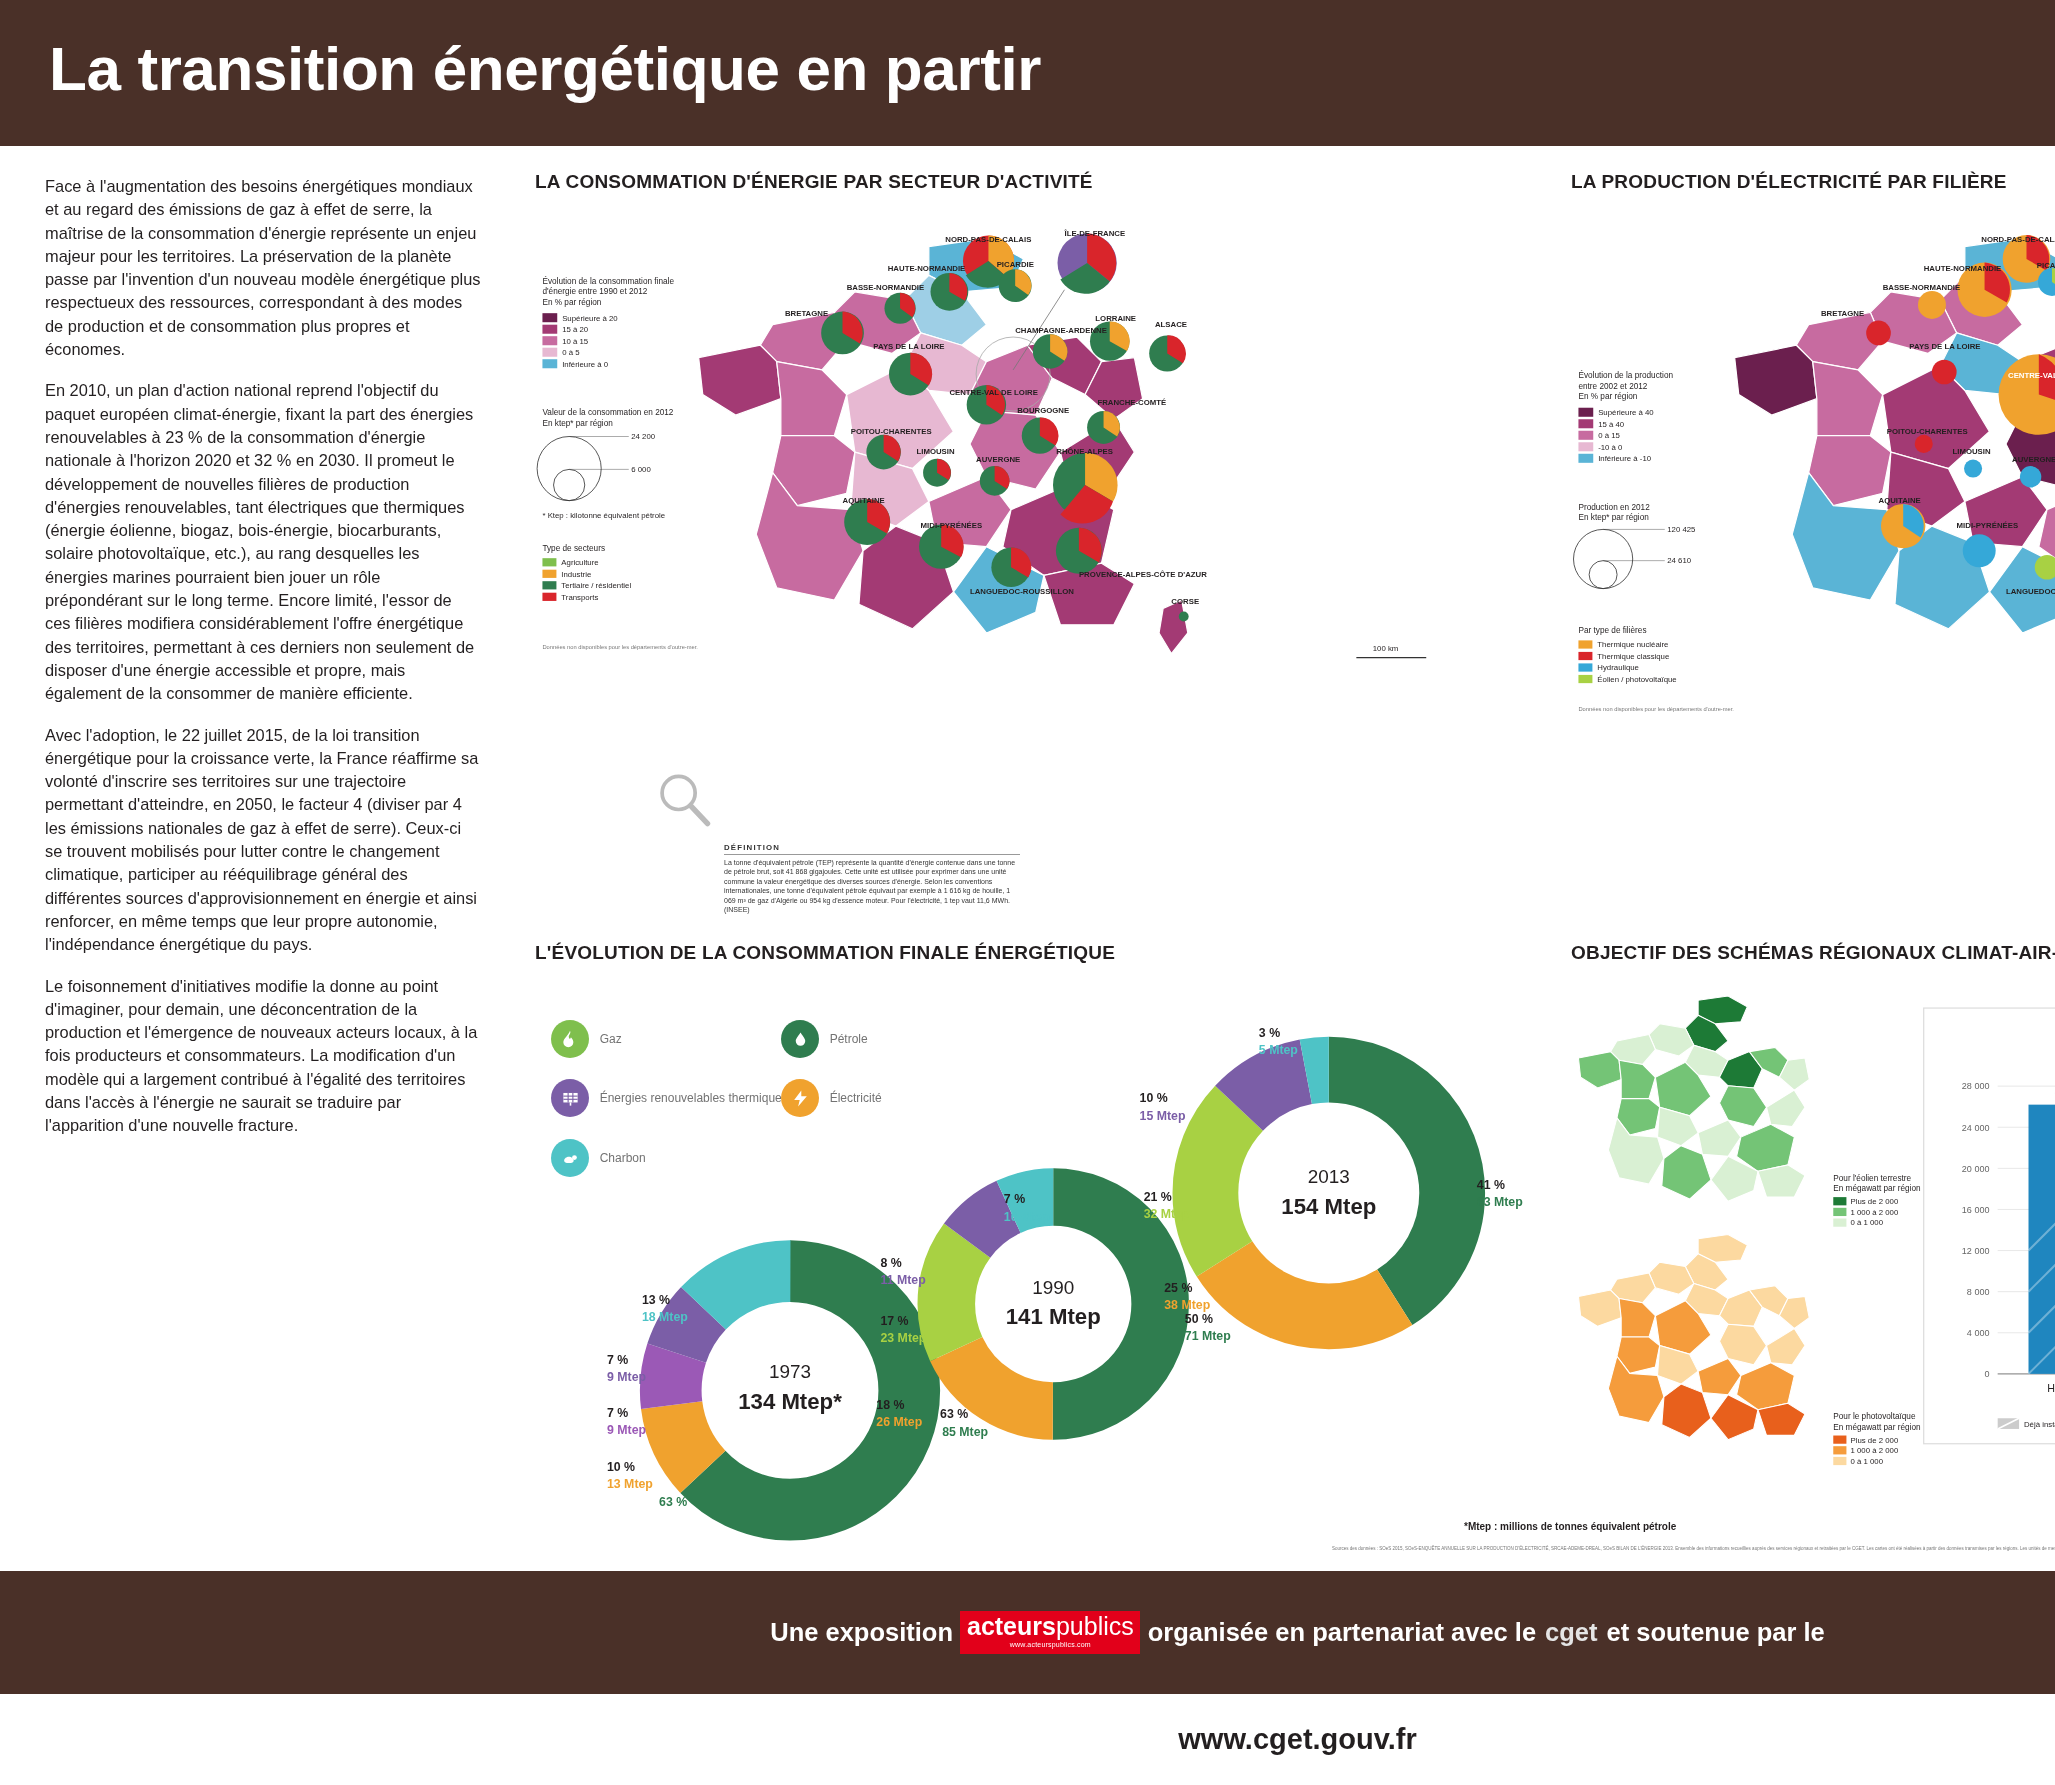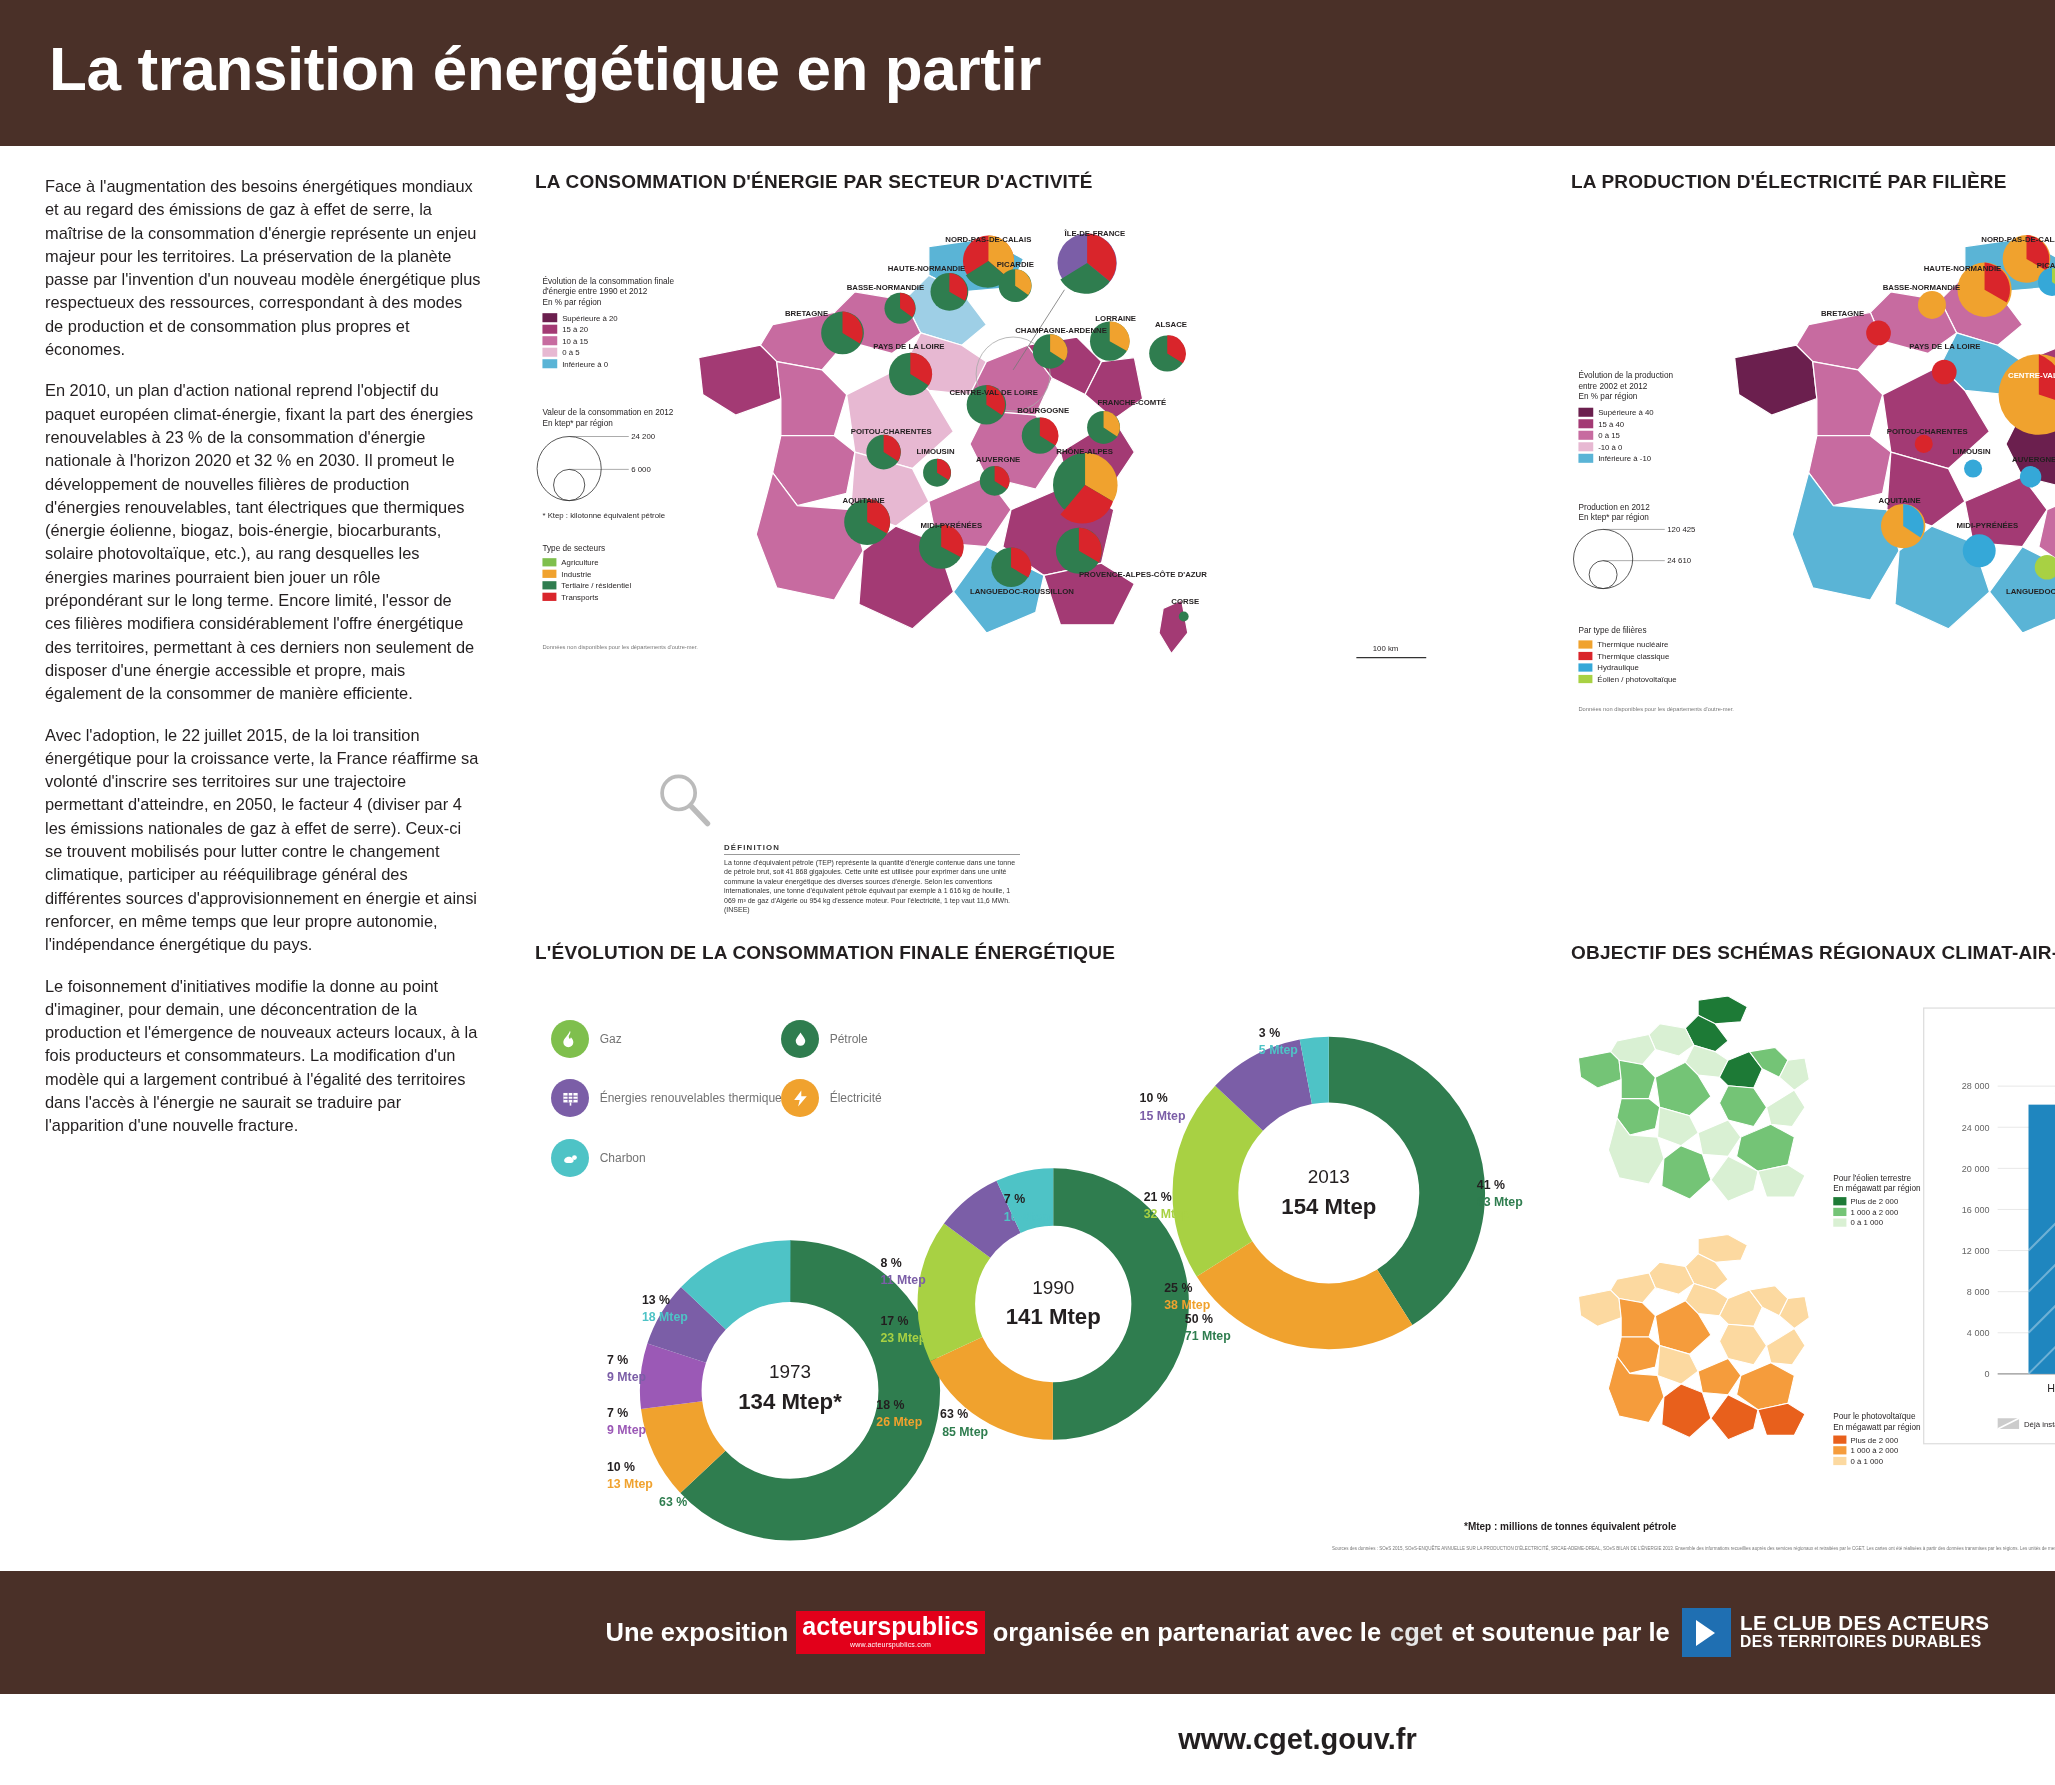--- a/index.html
+++ b/index.html
@@ -81,21 +81,21 @@
     position:absolute; left:0; top:1571px; width:2595px; height:123px;
     background:#4a3028;
     display:flex; align-items:center; justify-content:center;
   }
   .band-txt { font-size:25.5px; font-weight:bold; color:#ffffff; }
   .ap-logo {
     background:#e2001a; color:#fff; padding:2.5px 6.6px 5.8px 6.6px; margin:0 7.4px;
     display:inline-flex; flex-direction:column; align-items:center;
   }
   .ap-main { font-size:25px; font-weight:bold; line-height:1; }
-  .ap-main .light { font-weight:bold; }
+  .ap-main .light { font-weight:normal; }
   .ap-url { font-size:7px; margin-top:2.5px; letter-spacing:0.2px; }
   .band-cget { font-size:25.5px; font-weight:bold; color:#e5e5e5; margin:0 9px; }
   .club {
     display:flex; align-items:center; margin-left:12.3px;
   }
   .club-mark { width:49px; height:49px; background:#1f6fb2; margin-right:9px; position:relative; }
   .club-mark:after {
     content:""; position:absolute; left:14px; top:11.5px;
     border-left:19px solid #fff; border-top:13px solid transparent; border-bottom:13px solid transparent;
   }
@@ -703,25 +703,18 @@
 
 <div class="band">
   <span class="band-txt">Une exposition</span>
   <span class="ap-logo">
     <span class="ap-main"><span>acteurs</span><span class="light">publics</span></span>
     <span class="ap-url">www.acteurspublics.com</span>
   </span>
   <span class="band-txt">organisée en partenariat avec le</span>
   <span class="band-cget">cget</span>
   <span class="band-txt">et soutenue par le</span>
-  <span class="club">
-    <span class="club-mark"></span>
-    <span>
-      <span class="club-t1" style="display:block">LE CLUB DES ACTEURS</span>
-      <span class="club-t2" style="display:block">DES TERRITOIRES DURABLES</span>
-    </span>
-  </span>
 </div>
 
 <div class="website">
   <span>www.cget.gouv.fr</span>
 </div>
 
 
 </body></html>

